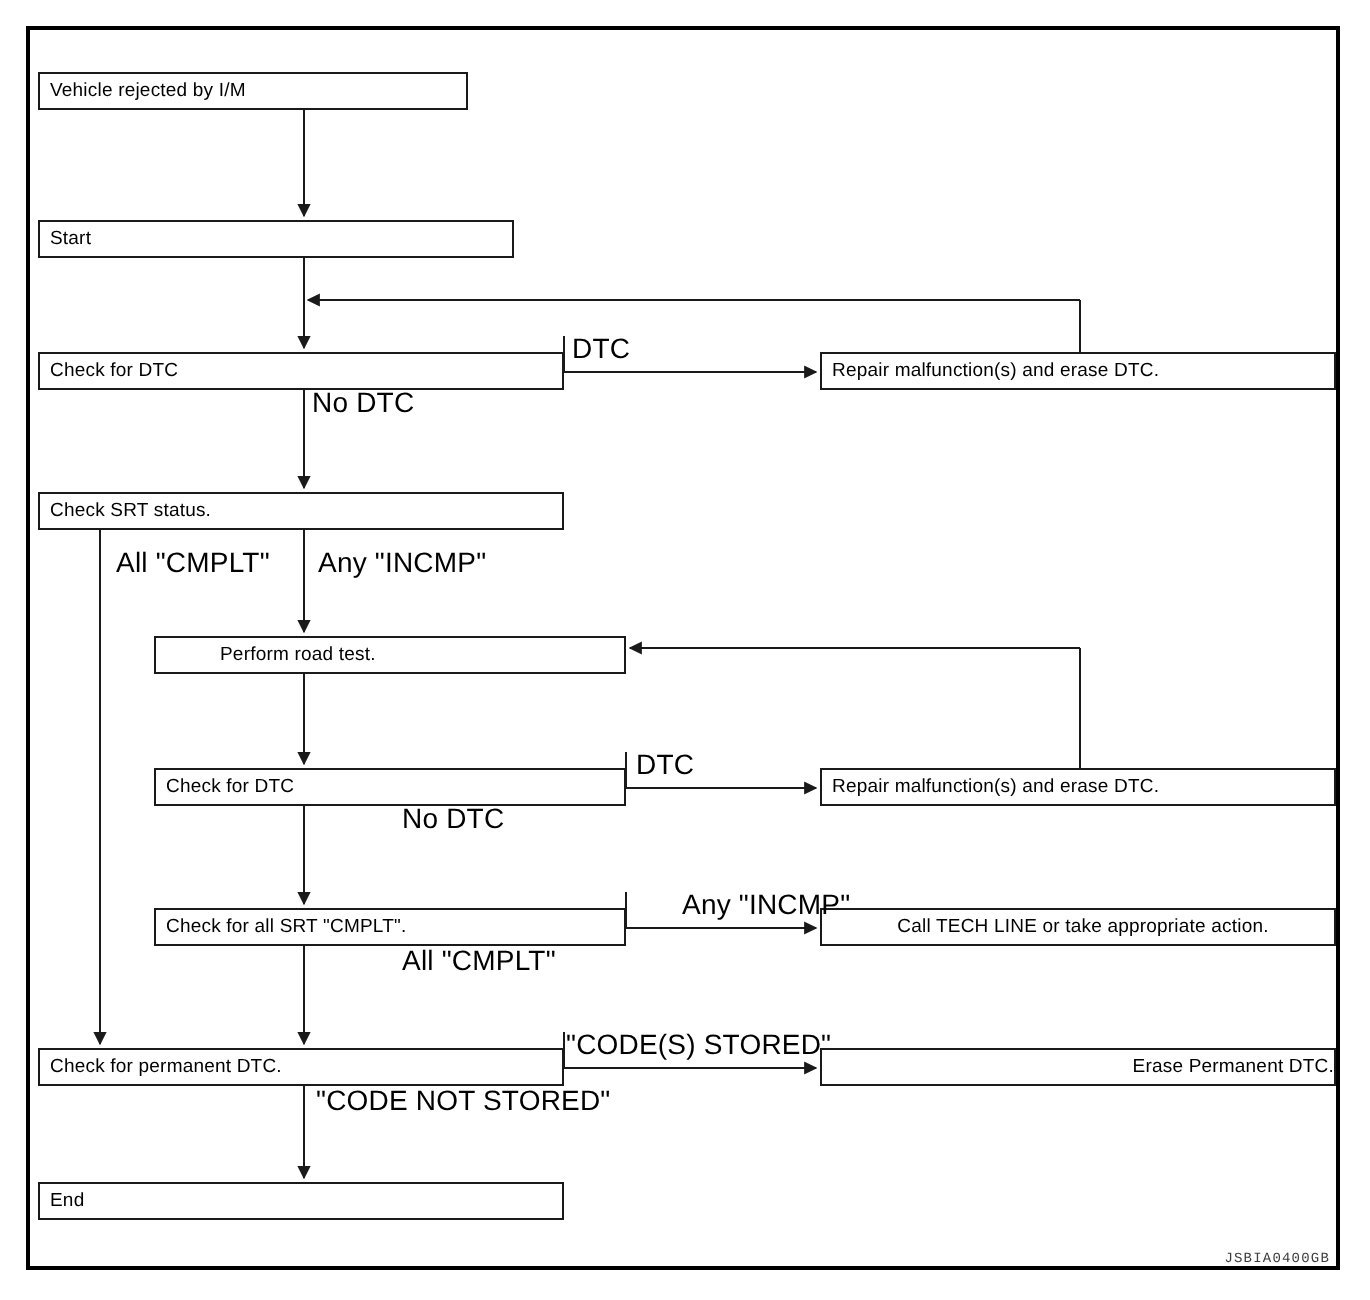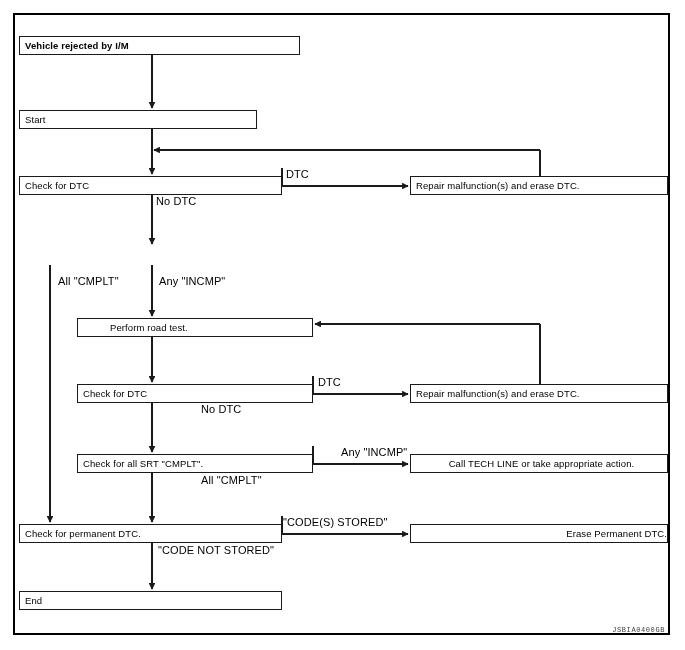--- a/index.html
+++ b/index.html
@@ -45,21 +45,21 @@
     line-height: 17px;
     font-size: 9.5px;
     color: #000000;
     padding-left: 5px;
     white-space: nowrap;
     overflow: hidden;
     letter-spacing: 0.1px;
   }
   .edge-label {
     position: absolute;
-    font-size: 11px;
+    font-size: 14px;
     color: #000000;
     white-space: nowrap;
     letter-spacing: 0.1px;
     line-height: 11px;
     text-align: right;
   }
   .watermark {
     position: absolute;
     right: 20px;
     bottom: 16px;
@@ -116,28 +116,29 @@
       <line x1="152" y1="473" x2="152" y2="522" marker-end="url(#ah)"></line>
 
       <line x1="282" y1="534" x2="282" y2="516"></line>
       <line x1="282" y1="534" x2="408" y2="534" marker-end="url(#ah)"></line>
 
       <line x1="152" y1="543" x2="152" y2="589" marker-end="url(#ah)"></line>
 
     </g>
   </svg>
 
-  <div class="node" style="left:19px;  top:36px;  width:281px;font-weight:bold;">Vehicle rejected by I/M</div>
+  <div class="node" style="left:19px;  top:36px;  width:215px;">Vehicle rejected by I/M</div>
 
   <div class="node" style="left:19px;  top:110px; width:238px;">Start</div>
 
   <div class="node" style="left:19px;  top:176px; width:263px;">Check for DTC</div>
 
   <div class="node" style="left:410px; top:176px; width:258px;">Repair malfunction(s) and erase DTC.</div>
 
+  <div class="node" style="left:19px;  top:246px; width:263px;">Check SRT status.</div>
 
   <div class="node" style="left:77px;  top:318px; width:236px;padding-left:32px;">Perform road test.</div>
 
   <div class="node" style="left:77px;  top:384px; width:236px;">Check for DTC</div>
 
   <div class="node" style="left:410px; top:384px; width:258px;">Repair malfunction(s) and erase DTC.</div>
 
   <div class="node" style="left:77px;  top:454px; width:236px;">Check for all SRT "CMPLT".</div>
 
   <div class="node" style="left:410px; top:454px; width:258px;text-align:center;">Call TECH LINE or take appropriate action.</div>

